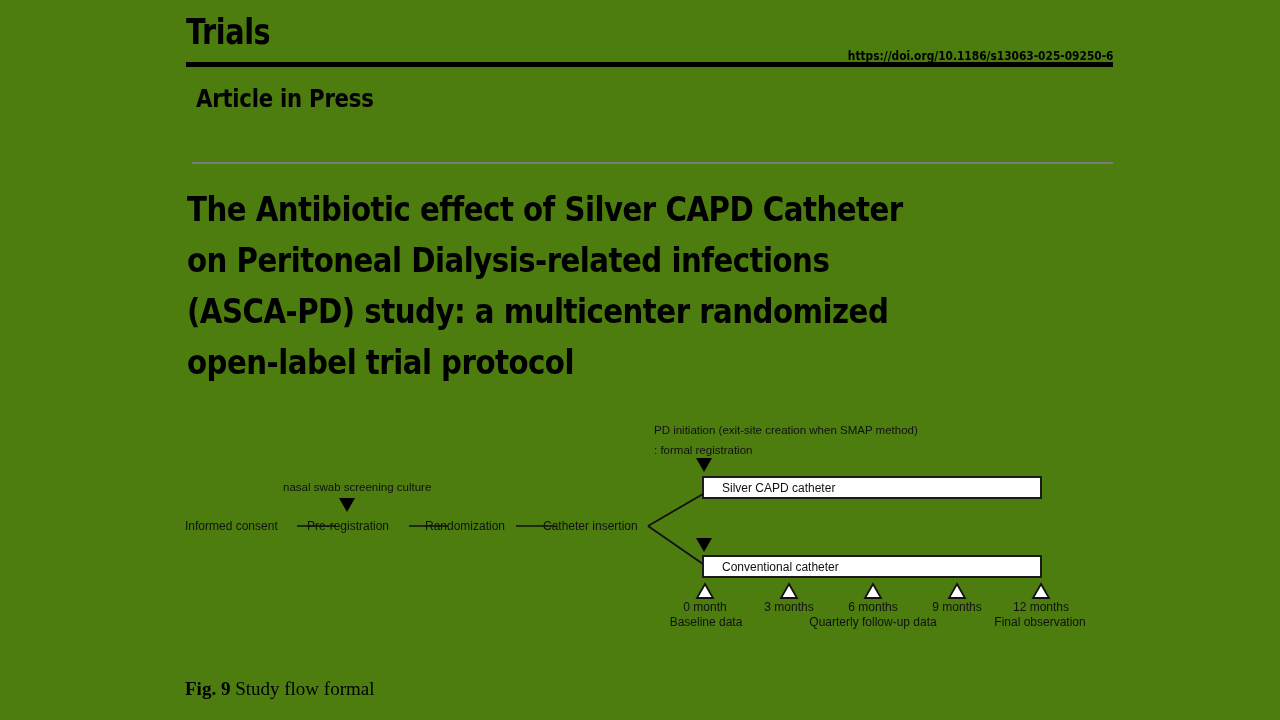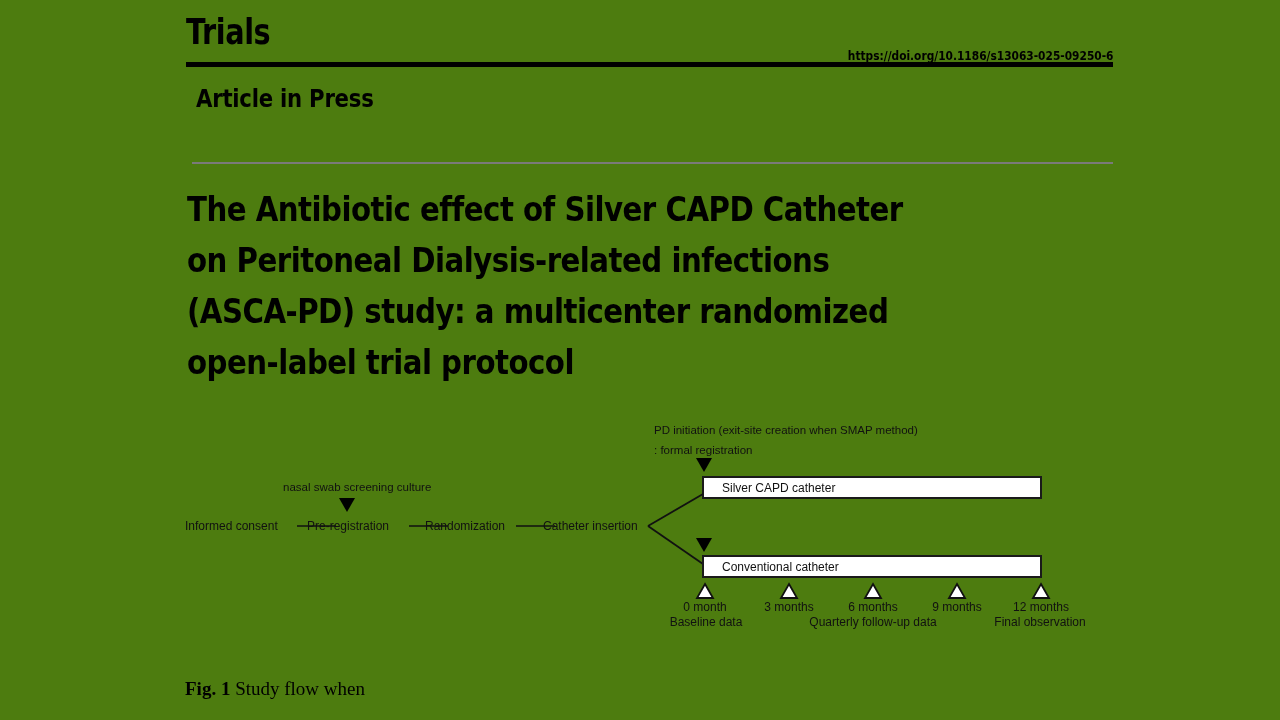--- a/index.html
+++ b/index.html
@@ -189,16 +189,16 @@
       <text id="tp-4" x="1041" y="199" text-anchor="middle" font-family="Liberation Sans, sans-serif" font-size="12" fill="#111">12 months</text>
 
       <text id="tn-0" x="706" y="214" text-anchor="middle" font-family="Liberation Sans, sans-serif" font-size="12" fill="#111">Baseline data</text>
       <text id="tn-1" x="873" y="214" text-anchor="middle" font-family="Liberation Sans, sans-serif" font-size="12" fill="#111">Quarterly follow-up data</text>
       <text id="tn-2" x="1040" y="214" text-anchor="middle" font-family="Liberation Sans, sans-serif" font-size="12" fill="#111">Final observation</text>
 
     </svg>
   </div>
 
   <div class="figure-caption">
-    <span class="cap-label">Fig. 1</span><span>&nbsp;</span><span>Study flow when</span>
+    <span class="cap-label">Fig. 9</span><span>&nbsp;</span><span>Study flow formal</span>
   </div>
 
 </div>
 
 </body></html>

